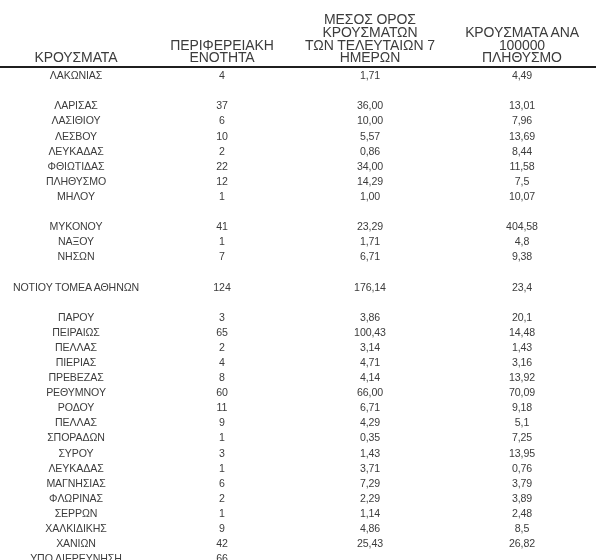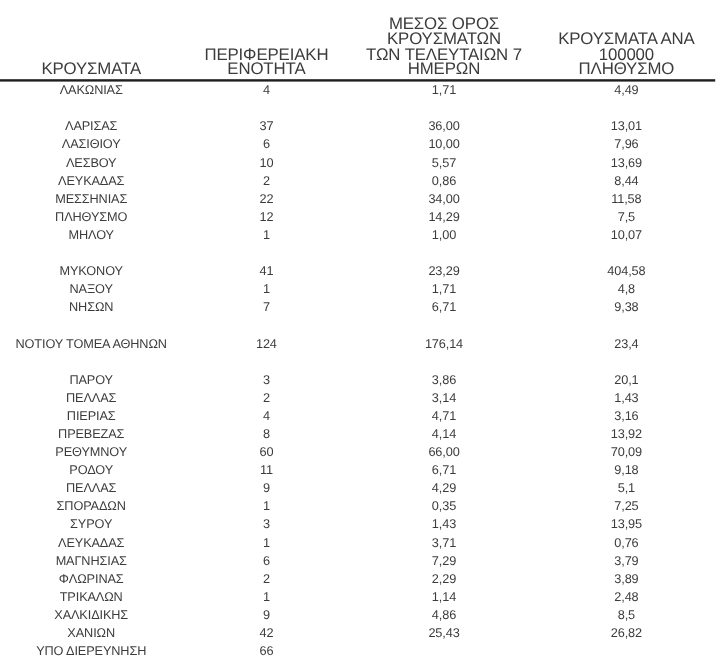--- a/index.html
+++ b/index.html
@@ -76,21 +76,21 @@
     <div class="cell">5,57</div>
     <div class="cell">13,69</div>
   </div>
       <div class="grid-row body-row">
     <div class="cell">ΛΕΥΚΑΔΑΣ</div>
     <div class="cell">2</div>
     <div class="cell">0,86</div>
     <div class="cell">8,44</div>
   </div>
       <div class="grid-row body-row">
-    <div class="cell">ΜΕΣΣΗΝΙΑΣ</div>
+    <div class="cell">ΦΘΙΩΤΙΔΑΣ</div>
     <div class="cell">22</div>
     <div class="cell">34,00</div>
     <div class="cell">11,58</div>
   </div>
       <div class="grid-row body-row">
     <div class="cell">ΠΛΗΘΥΣΜΟ</div>
     <div class="cell">12</div>
     <div class="cell">14,29</div>
     <div class="cell">7,5</div>
   </div>
@@ -127,20 +127,26 @@
     <div class="cell">23,4</div>
   </div>
       <div class="spacer"></div>
       <div class="grid-row body-row">
     <div class="cell">ΠΑΡΟΥ</div>
     <div class="cell">3</div>
     <div class="cell">3,86</div>
     <div class="cell">20,1</div>
   </div>
       <div class="grid-row body-row">
+    <div class="cell">ΠΕΙΡΑΙΩΣ</div>
+    <div class="cell">65</div>
+    <div class="cell">100,43</div>
+    <div class="cell">14,48</div>
+  </div>
+      <div class="grid-row body-row">
     <div class="cell">ΠΕΛΛΑΣ</div>
     <div class="cell">2</div>
     <div class="cell">3,14</div>
     <div class="cell">1,43</div>
   </div>
       <div class="grid-row body-row">
     <div class="cell">ΠΙΕΡΙΑΣ</div>
     <div class="cell">4</div>
     <div class="cell">4,71</div>
     <div class="cell">3,16</div>
@@ -193,21 +199,21 @@
     <div class="cell">7,29</div>
     <div class="cell">3,79</div>
   </div>
       <div class="grid-row body-row">
     <div class="cell">ΦΛΩΡΙΝΑΣ</div>
     <div class="cell">2</div>
     <div class="cell">2,29</div>
     <div class="cell">3,89</div>
   </div>
       <div class="grid-row body-row">
-    <div class="cell">ΤΡΙΚΑΛΩΝ</div>
+    <div class="cell">ΣΕΡΡΩΝ</div>
     <div class="cell">1</div>
     <div class="cell">1,14</div>
     <div class="cell">2,48</div>
   </div>
       <div class="grid-row body-row">
     <div class="cell">ΧΑΛΚΙΔΙΚΗΣ</div>
     <div class="cell">9</div>
     <div class="cell">4,86</div>
     <div class="cell">8,5</div>
   </div>

